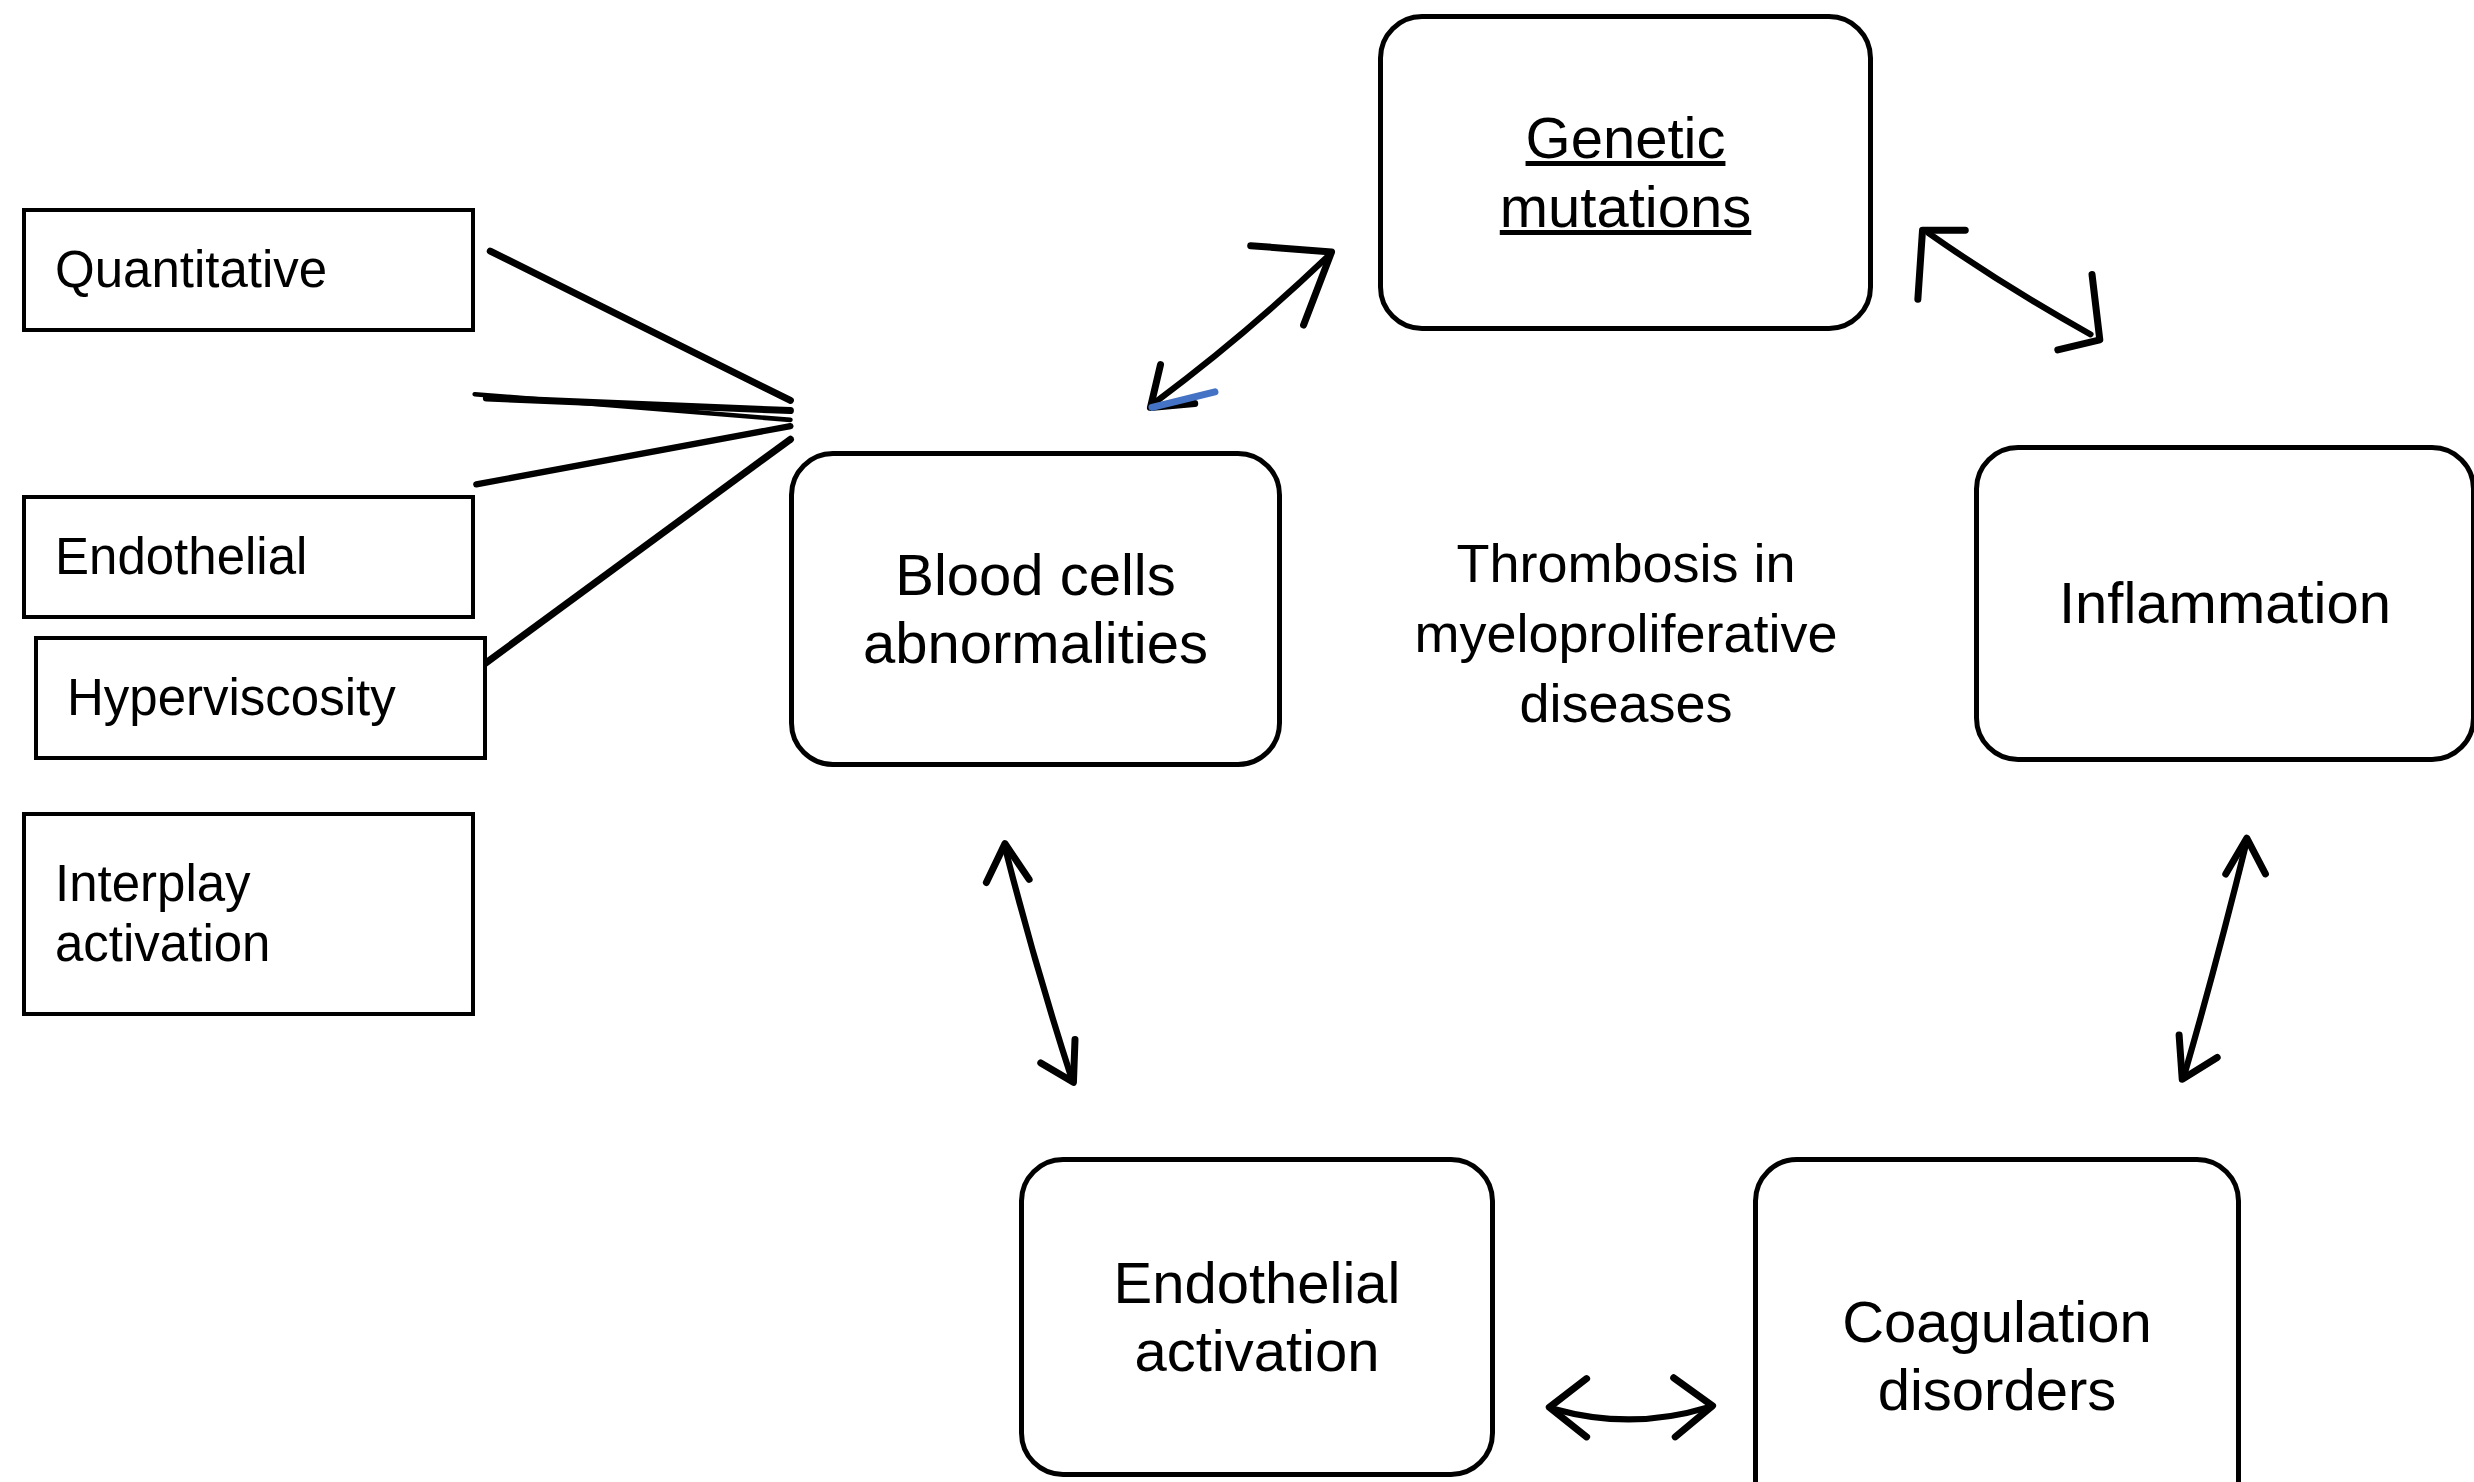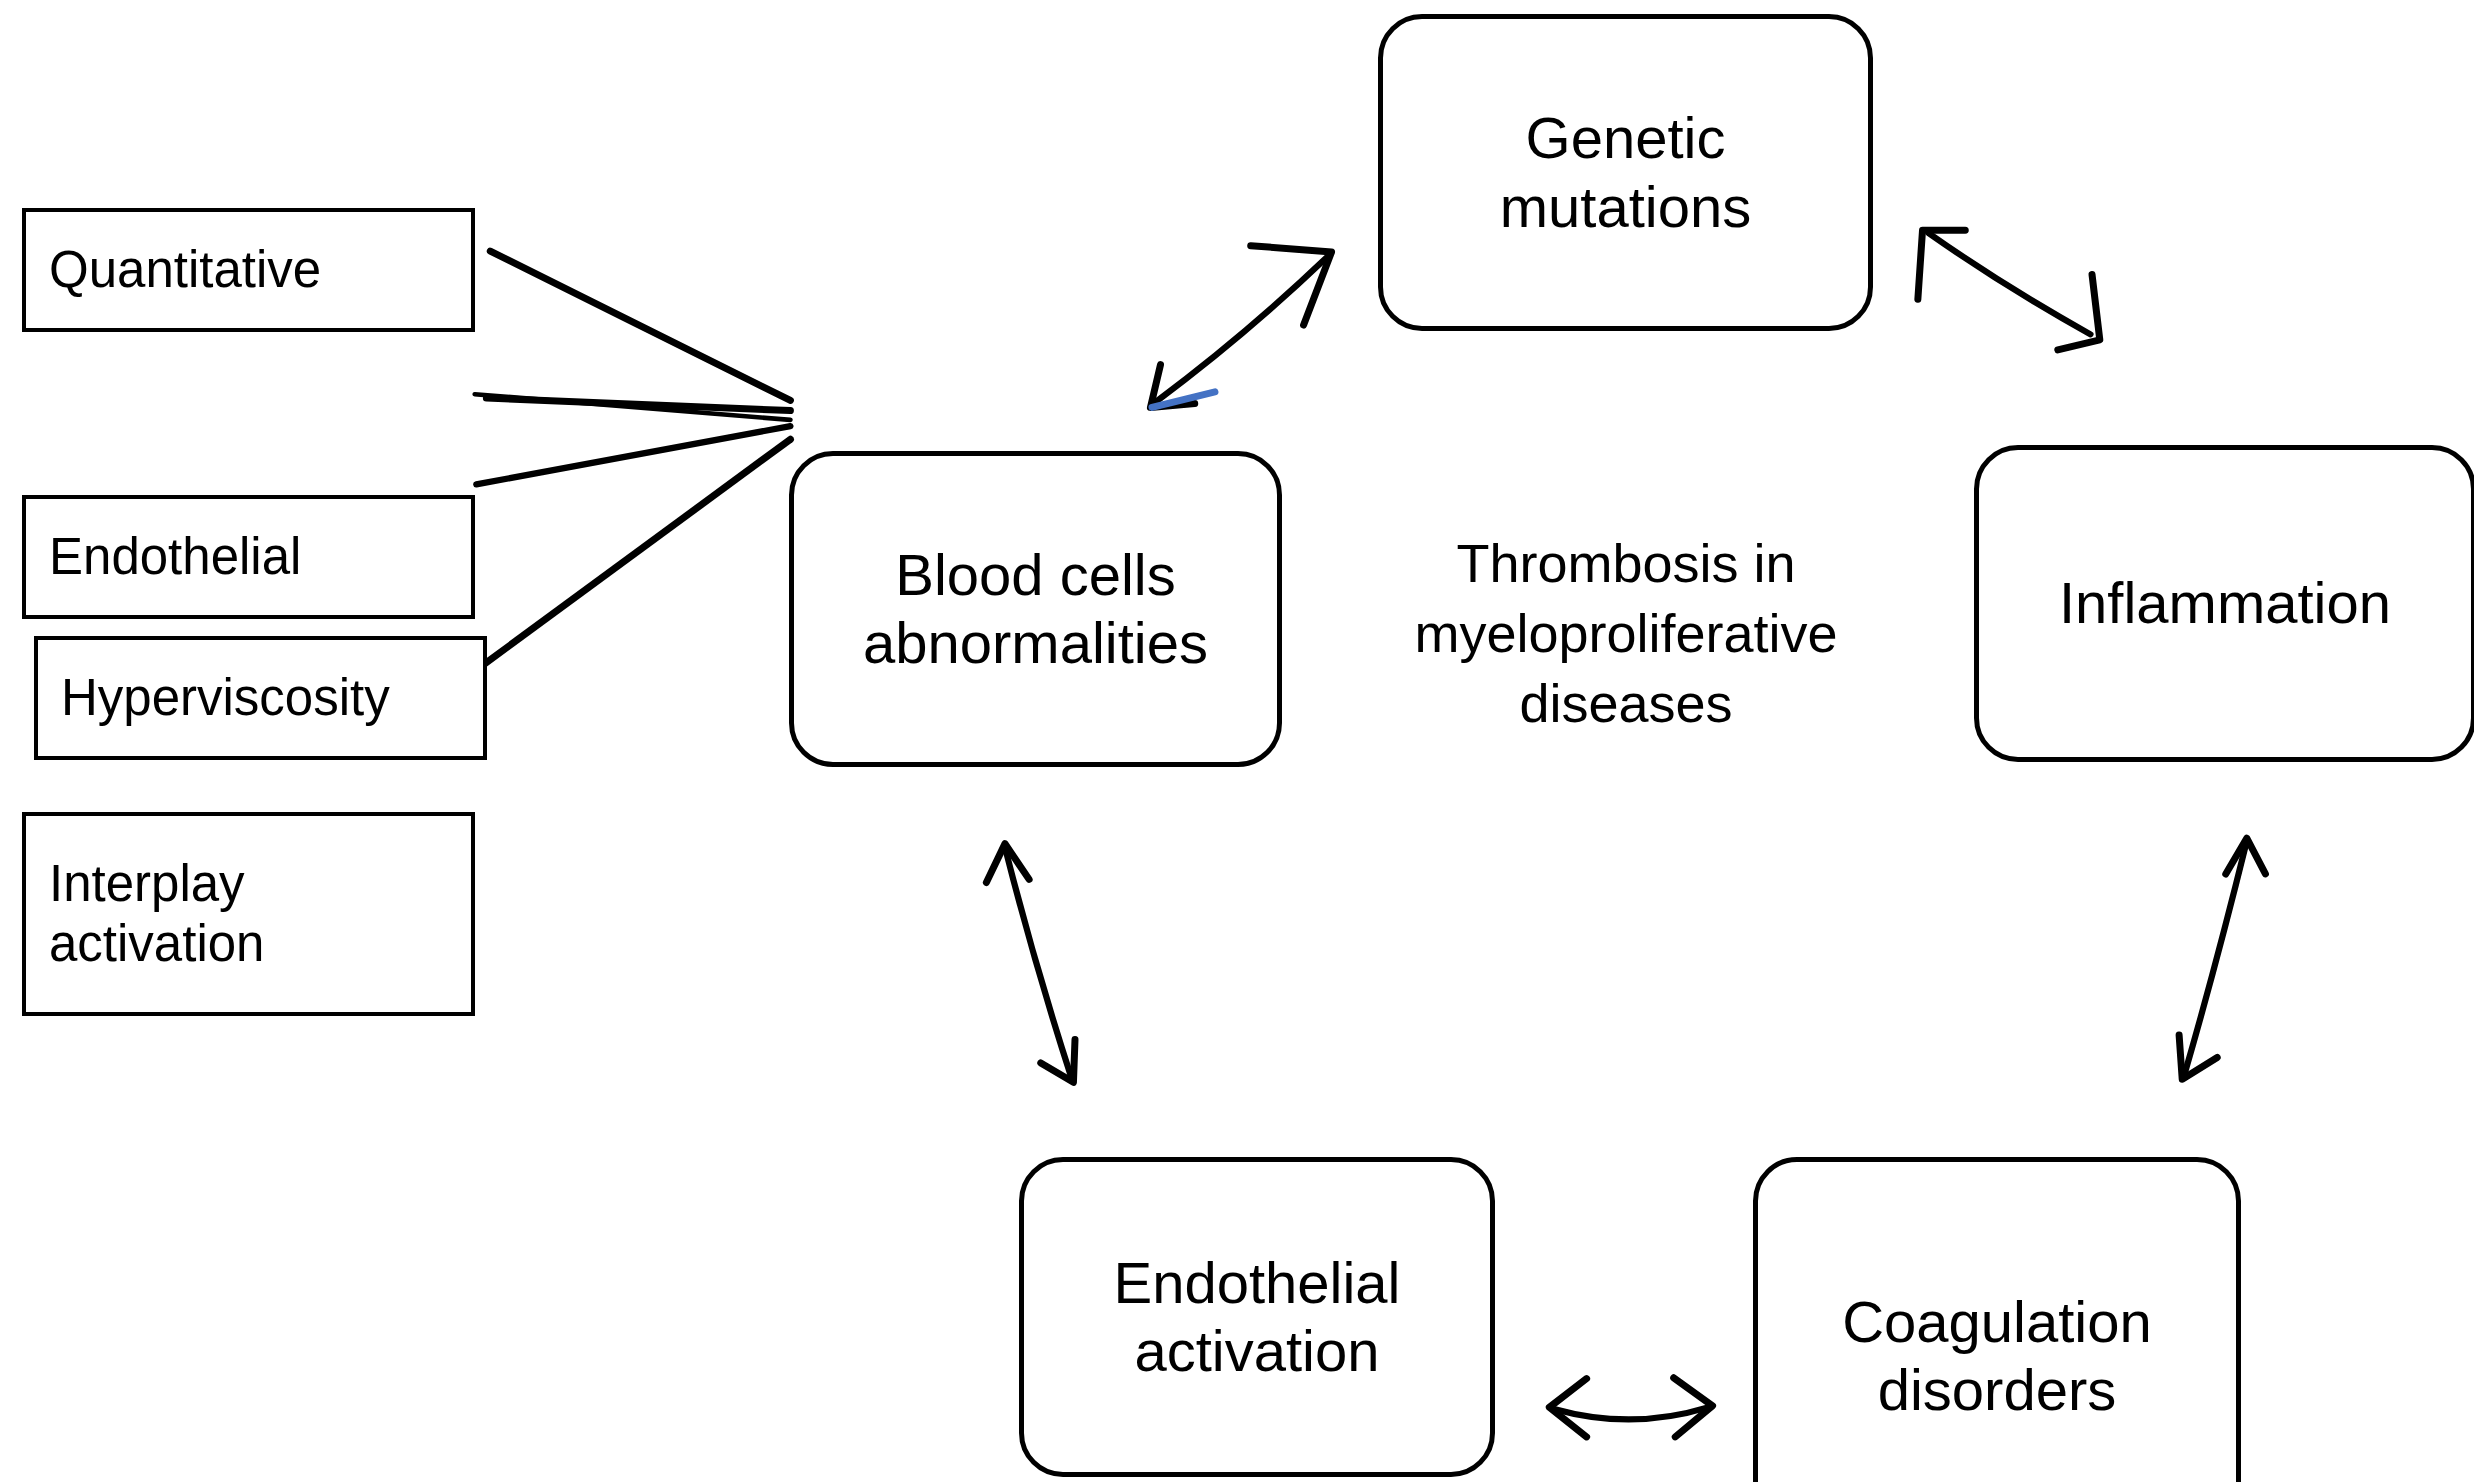--- a/index.html
+++ b/index.html
@@ -42,21 +42,21 @@
     border-radius: 44px;
     font-size: 58px;
     z-index: 3;
   }
   
   .rect-node {
     border: 4.7px solid #000000;
     border-radius: 0;
     font-size: 51px;
     justify-content: flex-start;
-    padding-left: 23px;
+    padding-left: 29px;
     text-align: left;
     z-index: 3;
   }
   .rect-node .label {
     width: 100%;
   }
   .center-caption {
     position: absolute;
     display: flex;
     align-items: center;
@@ -140,21 +140,21 @@
 
   <div class="node rect-node" style="left:22px; top:636px; width:453px; height:124px;margin-left:12px;">
     <span class="label">Hyperviscosity</span>
   </div>
 
   <div class="node rect-node" style="left:22px; top:812px; width:453px; height:204px;">
     <span class="label">Interplay
 activation</span>
   </div>
 
-  <div class="node round-node" style="left:1378px; top:14px; width:495px; height:317px;">
+  <div class="node round-node" style="left:1378px; top:14px; width:495px; height:317px;text-decoration:underline;">
     <span class="label">Genetic
 mutations</span>
   </div>
 
   <div class="node round-node" style="left:1974px; top:445px; width:502px; height:317px;">
     <span class="label">Inflammation</span>
   </div>
 
   <div class="node round-node" style="left:1753px; top:1157px; width:488px; height:398px;">
     <span class="label">Coagulation

